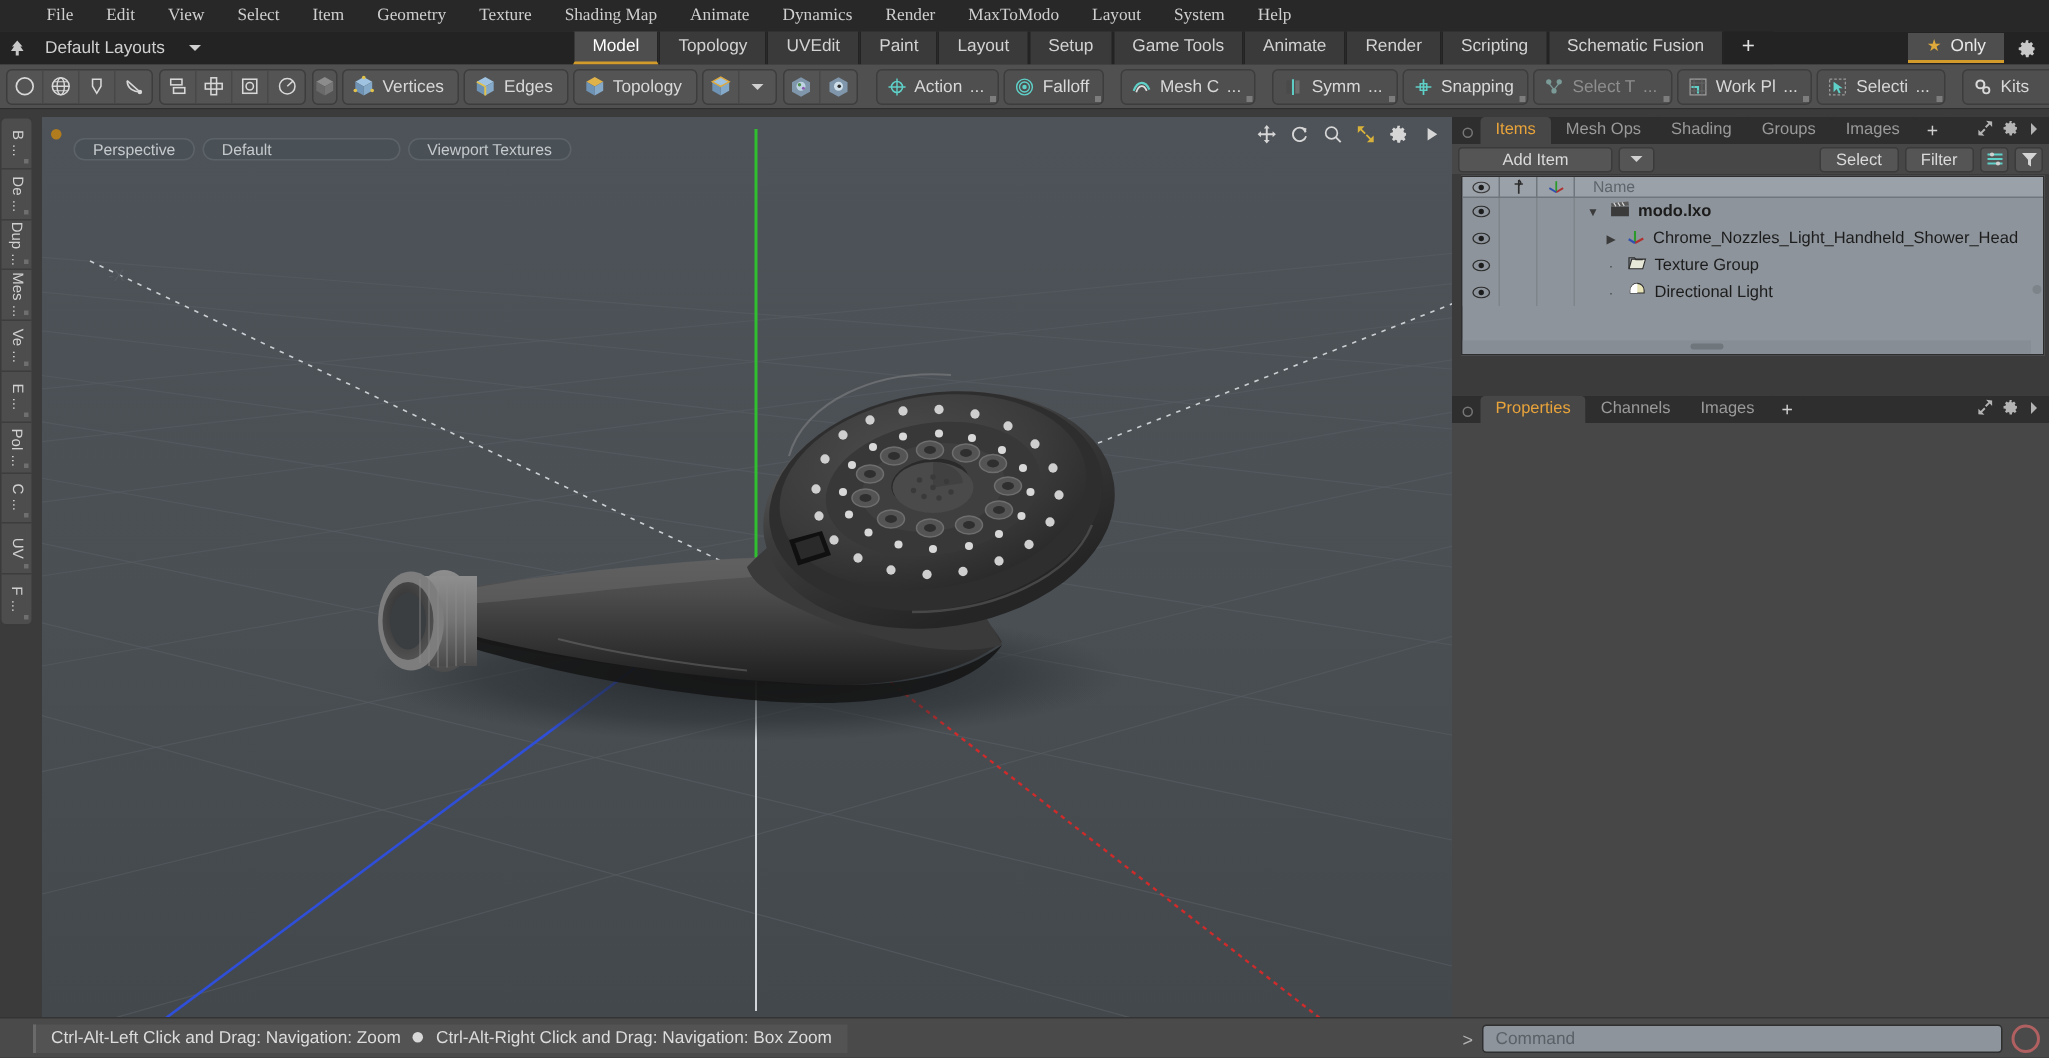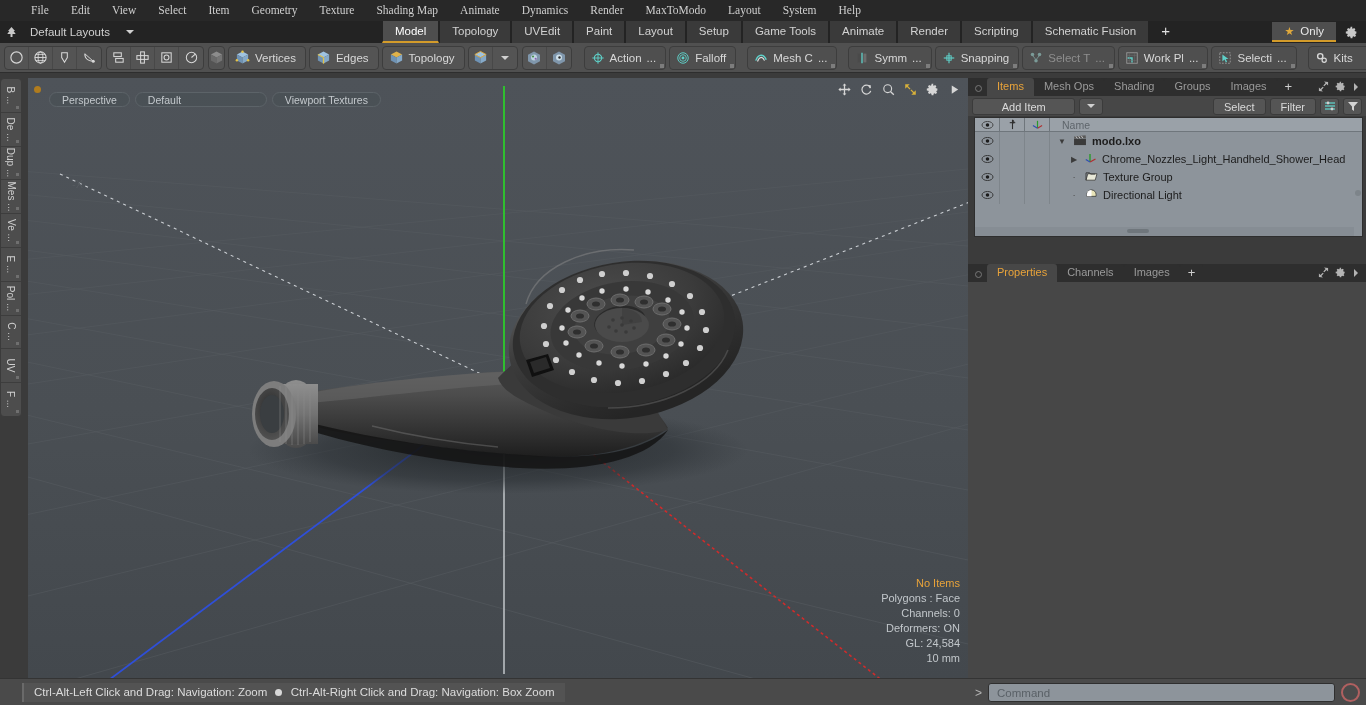--- a/index.html
+++ b/index.html
@@ -776,28 +776,20 @@
             <path fill="#d6d6d6" d="M14 9.1V6.9l-1.7-.3a4.6 4.6 0 00-.5-1.2l1-1.4-1.6-1.6-1.4 1a4.6 4.6 0 00-1.2-.5L9.1 1H6.9l-.3 1.9a4.6 4.6 0 00-1.2.5l-1.4-1-1.6 1.6 1 1.4a4.6 4.6 0 00-.5 1.2L1 6.9v2.2l1.9.3c.1.4.3.8.5 1.2l-1 1.4 1.6 1.6 1.4-1c.4.2.8.4 1.2.5l.3 1.9h2.2l.3-1.9c.4-.1.8-.3 1.2-.5l1.4 1 1.6-1.6-1-1.4c.2-.4.4-.8.5-1.2L14 9.1z"></path>
           </svg>
       </div>
       <div class="vp-icon">
         <svg width="11" height="11" viewBox="0 0 12 12">
             <path d="M3 1.5 L10 6 L3 10.5 Z" fill="#d6d6d6"></path>
           </svg>
       </div>
     </div>
 
-    <div class="vp-stats">
-      <div class="hl">No Items</div>
-      <div>Polygons : Face</div>
-      <div>Channels: 0</div>
-      <div>Deformers: ON</div>
-      <div>GL: 24,584</div>
-      <div>10 mm</div>
-    </div>
   </div>
 
   <div class="rightpanel">
 
     <div class="ptabbar">
       <div class="pdot"></div>
       <div class="ptab active">Items</div>
       <div class="ptab">Mesh Ops</div>
       <div class="ptab">Shading</div>
       <div class="ptab">Groups</div>

